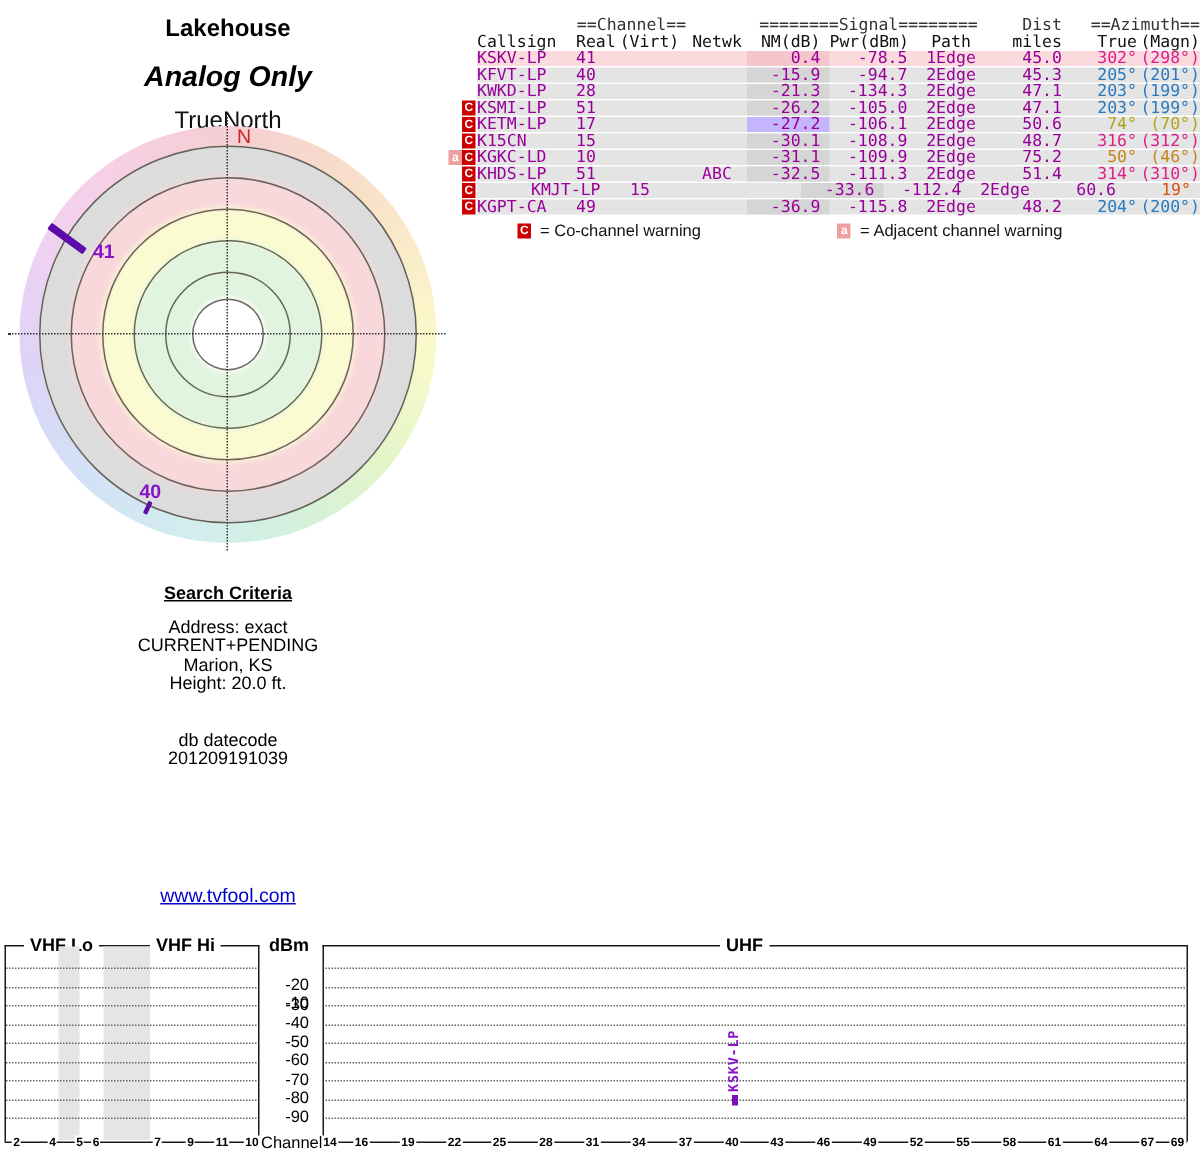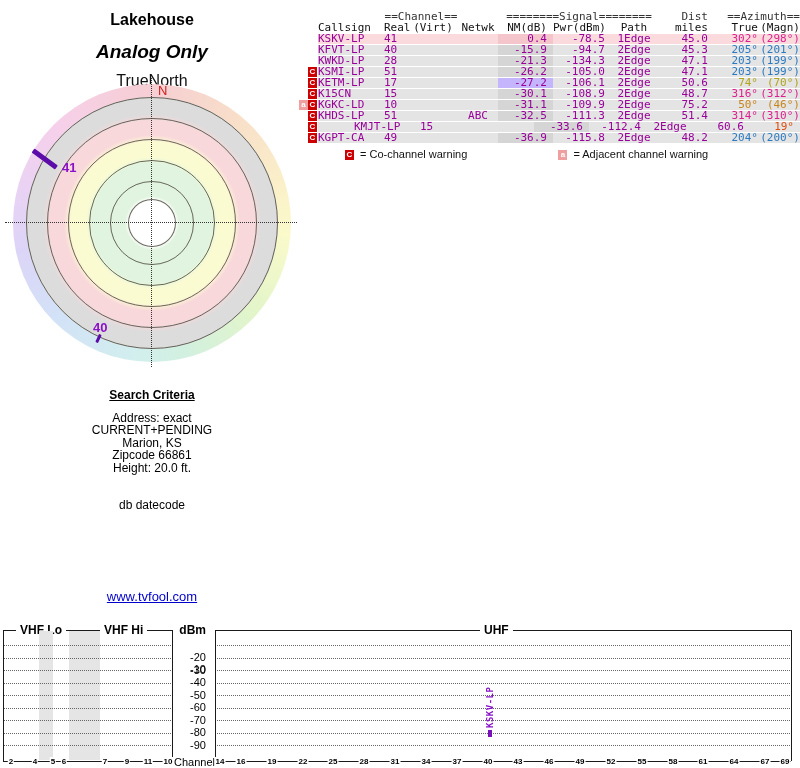--- a/index.html
+++ b/index.html
@@ -251,26 +251,26 @@
     <span style="margin-left:27px;"><span class="lgicon" id="lg-co" style="background: rgb(204, 0, 0);">C</span><span>= Co-channel warning</span></span>
     <span style="margin-left:88px;"><span class="lgicon" id="lg-adj" style="background: rgb(239, 159, 159);">a</span><span>= Adjacent channel warning</span></span>
   </div>
 
   <div class="abs" id="criteria">
     <div class="hd">Search Criteria</div>
     <div id="criteria-lines">
         <div>Address: exact</div>
         <div>CURRENT+PENDING</div>
         <div>Marion, KS</div>
-        <div>Zipcode 66861</div>
         <div>Height: 20.0 ft.</div>
       </div>
     <div class="sp"></div>
     <div id="criteria-db">
         <div>db datecode</div>
+        <div>201209191039</div>
       </div>
   </div>
   <div class="abs" id="site-link">
     <a href="#">www.tvfool.com</a>
   </div>
 
   <div class="abs specbox" id="vhf-box" style="left:3px;top:630px;width:168px;height:130px;"></div>
   <div class="abs specbox" id="uhf-box" style="left:215px;top:630px;width:575px;height:130px;"></div>
   <div class="abs bandlabel" style="left:16px;top:624px;">VHF Lo</div>
   <div class="abs bandlabel" style="left:100px;top:624px;">VHF Hi</div>

